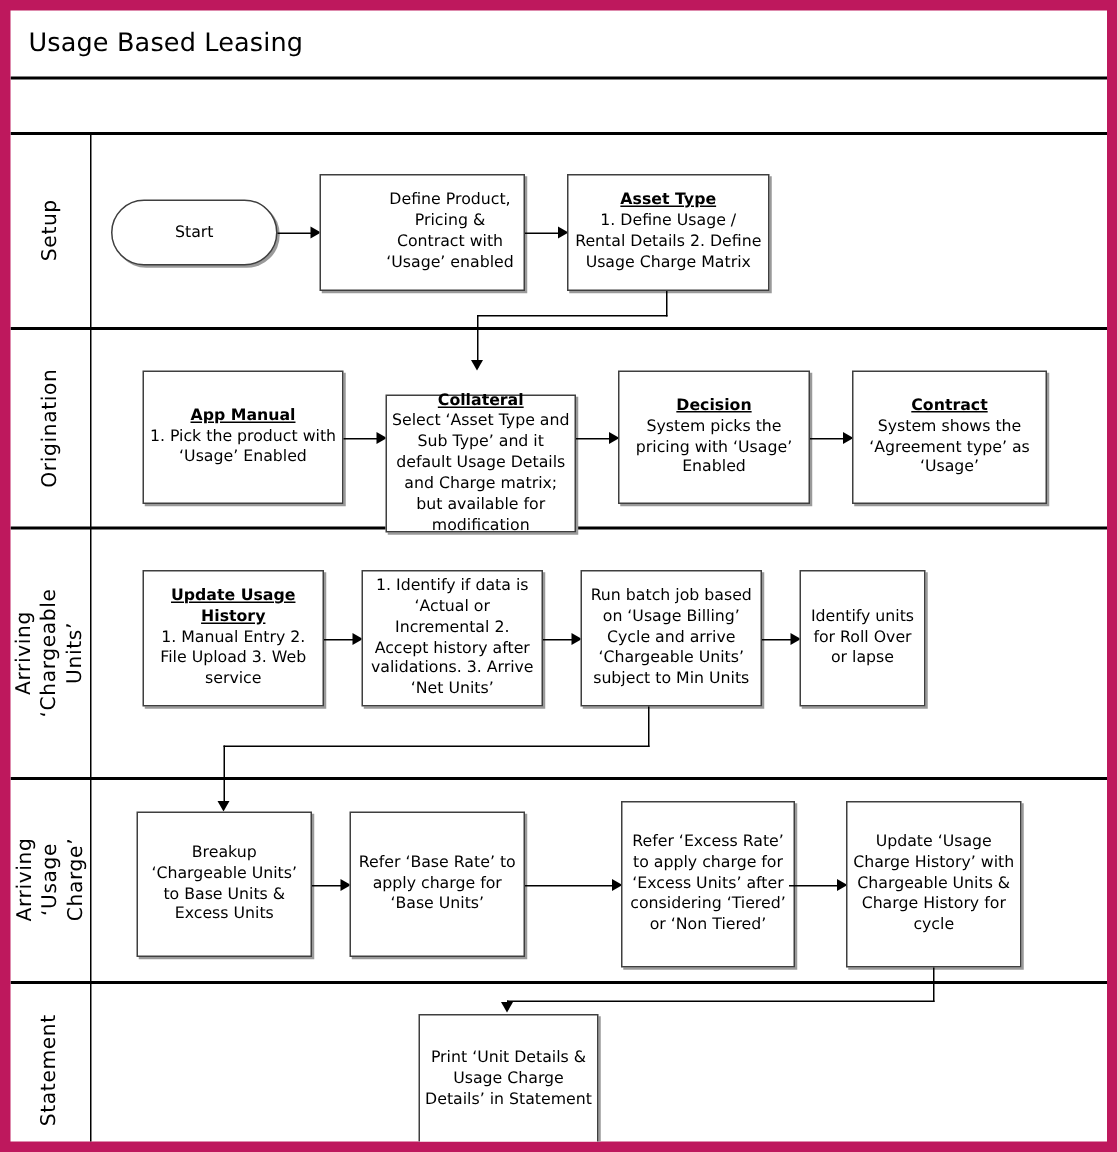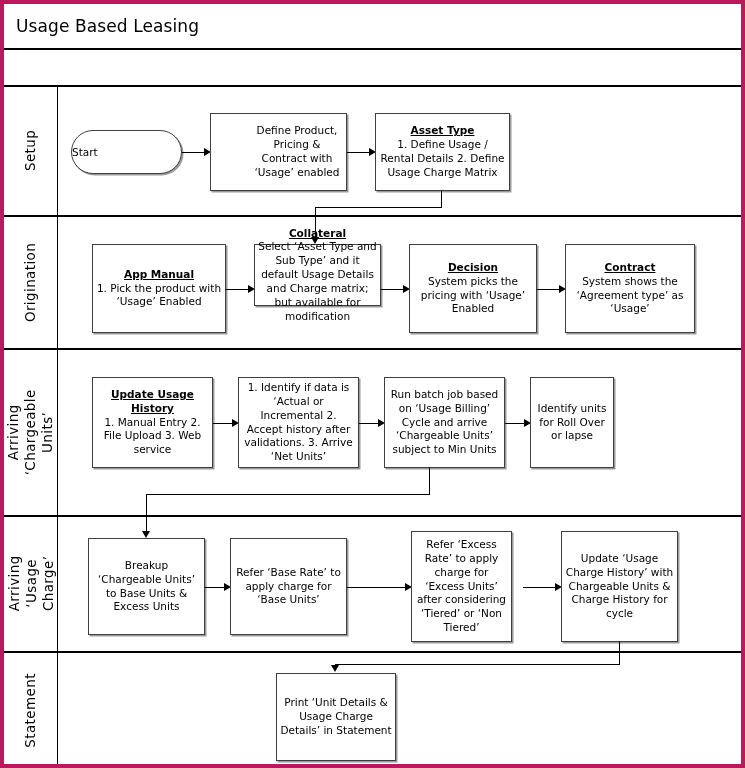--- a/index.html
+++ b/index.html
@@ -10,21 +10,21 @@
     font-family: "DejaVu Sans", "Liberation Sans", sans-serif;
     color: #000000;
   }
   #canvas {
     position: relative;
     width: 745px;
     height: 768px;
     background: #ffffff;
     overflow: hidden;
     box-sizing: border-box;
-    border: 4px solid #be185d;
+    border: 7px solid #be185d;
   }
   
   .hline {
     position: absolute;
     background: #000000;
     height: 2px;
     left: 0;
   }
   .vline {
     position: absolute;
@@ -89,20 +89,21 @@
     display: block;
   }
   .start-node {
     position: absolute;
     box-sizing: border-box;
     border: 1px solid #3f3f3f;
     border-radius: 999px;
     background: #ffffff;
     display: flex;
     align-items: center;
+    justify-content: center;
     font-size: 10.5px;
     box-shadow: 1.5px 1.5px 0 0 #9a9a9a;
   }
   
   .conn {
     position: absolute;
     background: #000000;
   }
   .conn.h { height: 1px; }
   .conn.v { width: 1px; }
@@ -178,21 +179,21 @@
   <div class="conn v" style="left:311px; top:203px; height:35px;"></div>
   <div class="arrow-d" style="left:307px; top:233px;"></div>
 
   <div class="node" style="left:88px; top:240px; width:134px; height:89px;">
     <span class="inner"><span class="hdr">App Manual</span><span>1. Pick the product with ‘Usage’ Enabled</span></span>
   </div>
 
   <div class="conn h" style="left:222px; top:285px; width:24px;"></div>
   <div class="arrow-r" style="left:244px; top:281px;"></div>
 
-  <div class="node" style="left:250px; top:240px; width:127px; height:62px;">
+  <div class="node" style="left:250px; top:256px; width:127px; height:92px;">
     <span class="inner"><span class="hdr">Collateral</span><span>Select ‘Asset Type and Sub Type’ and it default Usage Details and Charge matrix; but available for modification</span></span>
   </div>
 
   <div class="conn h" style="left:377px; top:285px; width:24px;"></div>
   <div class="arrow-r" style="left:399px; top:281px;"></div>
 
   <div class="node" style="left:405px; top:240px; width:128px; height:89px;">
     <span class="inner"><span class="hdr">Decision</span><span>System picks the pricing with ‘Usage’ Enabled</span></span>
   </div>
 
@@ -240,21 +241,21 @@
   <div class="conn h" style="left:201px; top:583px; width:21px;"></div>
   <div class="arrow-r" style="left:220px; top:579px;"></div>
 
   <div class="node" style="left:226px; top:534px; width:117px; height:97px;">
     <span class="inner">Refer ‘Base Rate’ to apply charge for ‘Base Units’</span>
   </div>
 
   <div class="conn h" style="left:343px; top:583px; width:60px;"></div>
   <div class="arrow-r" style="left:401px; top:579px;"></div>
 
-  <div class="node" style="left:407px; top:527px; width:101px; height:111px;">
+  <div class="node" style="left:407px; top:527px; width:116px; height:111px;">
     <span class="inner">Refer ‘Excess Rate’ to apply charge for ‘Excess Units’ after considering ‘Tiered’ or ‘Non Tiered’</span>
   </div>
 
   <div class="conn h" style="left:519px; top:583px; width:34px;"></div>
   <div class="arrow-r" style="left:551px; top:579px;"></div>
 
   <div class="node" style="left:557px; top:527px; width:117px; height:111px;">
     <span class="inner">Update ‘Usage Charge History’ with Chargeable Units &amp; Charge History for cycle</span>
   </div>
 

